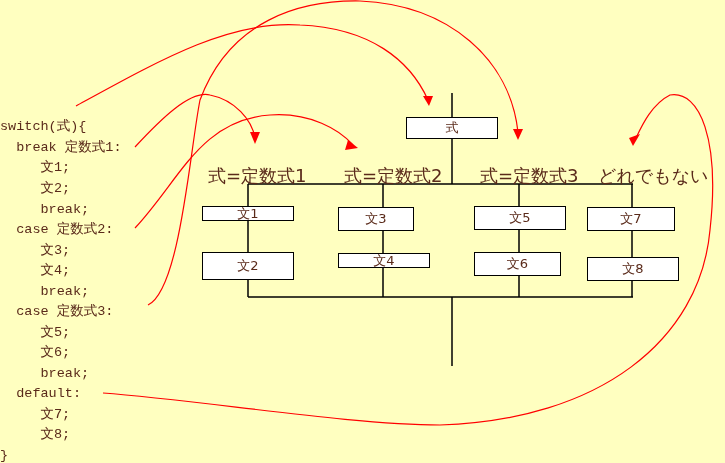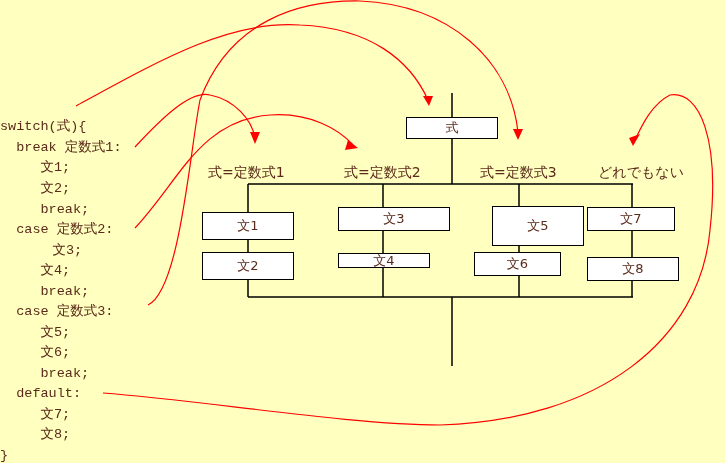--- a/index.html
+++ b/index.html
@@ -1,33 +1,33 @@
 <!DOCTYPE html>
 <html><head>
 <meta charset="utf-8">
 <style>
   html, body { margin:0; padding:0; }
   body { width:725px; height:463px; background:#ffffc0; position:relative; overflow:hidden; }
   .code { position:absolute; left:0; top:0; font-family:"Liberation Mono","DejaVu Sans Mono",monospace; font-size:13.5px; color:#5a2a1a; }
   .code .line { position:absolute; white-space:pre; line-height:16px; }
   .box { position:absolute; background:#ffffff; border:1.5px solid #000; box-sizing:border-box; display:flex; align-items:center; justify-content:center; font-family:"DejaVu Sans",sans-serif; font-size:13px; color:#5a2a1a; }
-  .label { position:absolute; font-family:"DejaVu Sans",sans-serif; font-size:14px; color:#5a2a1a; white-space:nowrap; }
+  .label { position:absolute; font-family:"DejaVu Sans",sans-serif; font-size:18px; color:#5a2a1a; white-space:nowrap; }
   svg { position:absolute; left:0; top:0; }
 </style>
 </head>
 <body>
 
 <div class="code">
   <div class="line" style="left:0;top:119px">switch(式){</div>
   <div class="line" style="left:0;top:140px">  break 定数式1:</div>
   <div class="line" style="left:0;top:160px">     文1;</div>
   <div class="line" style="left:0;top:181px">     文2;</div>
   <div class="line" style="left:0;top:202px">     break;</div>
   <div class="line" style="left:0;top:222px">  case 定数式2:</div>
-  <div class="line" style="left:12px;top:243px">     文3;</div>
+  <div class="line" style="left:0;top:243px">     文3;</div>
   <div class="line" style="left:0;top:263px">     文4;</div>
   <div class="line" style="left:0;top:284px">     break;</div>
   <div class="line" style="left:0;top:304px">  case 定数式3:</div>
   <div class="line" style="left:0;top:325px">     文5;</div>
   <div class="line" style="left:0;top:345px">     文6;</div>
   <div class="line" style="left:0;top:366px">     break;</div>
   <div class="line" style="left:0;top:386px">  default:</div>
   <div class="line" style="left:0;top:407px">     文7;</div>
   <div class="line" style="left:0;top:427px">     文8;</div>
   <div class="line" style="left:0;top:448px">}</div>
@@ -61,20 +61,20 @@
   </g>
 </svg>
 
 <div class="box" style="left:406px;top:117px;width:92px;height:22px">式</div>
 
 <div class="label" style="left:208px;top:164px">式=定数式1</div>
 <div class="label" style="left:344px;top:164px">式=定数式2</div>
 <div class="label" style="left:480px;top:164px">式=定数式3</div>
 <div class="label" style="left:598px;top:164px">どれでもない</div>
 
-<div class="box" style="left:202px;top:212px;width:92px;height:28px">文1</div>
+<div class="box" style="left:202px;top:206px;width:92px;height:15px">文1</div>
 <div class="box" style="left:202px;top:252px;width:92px;height:28px">文2</div>
-<div class="box" style="left:338px;top:207px;width:112px;height:24px">文3</div>
+<div class="box" style="left:338px;top:207px;width:76px;height:24px">文3</div>
 <div class="box" style="left:338px;top:253px;width:92px;height:15px">文4</div>
-<div class="box" style="left:492px;top:206px;width:92px;height:40px">文5</div>
+<div class="box" style="left:474px;top:206px;width:92px;height:24px">文5</div>
 <div class="box" style="left:474px;top:252px;width:87px;height:24px">文6</div>
 <div class="box" style="left:587px;top:207px;width:88px;height:24px">文7</div>
 <div class="box" style="left:587px;top:257px;width:92px;height:24px">文8</div>
 
 </body></html>

